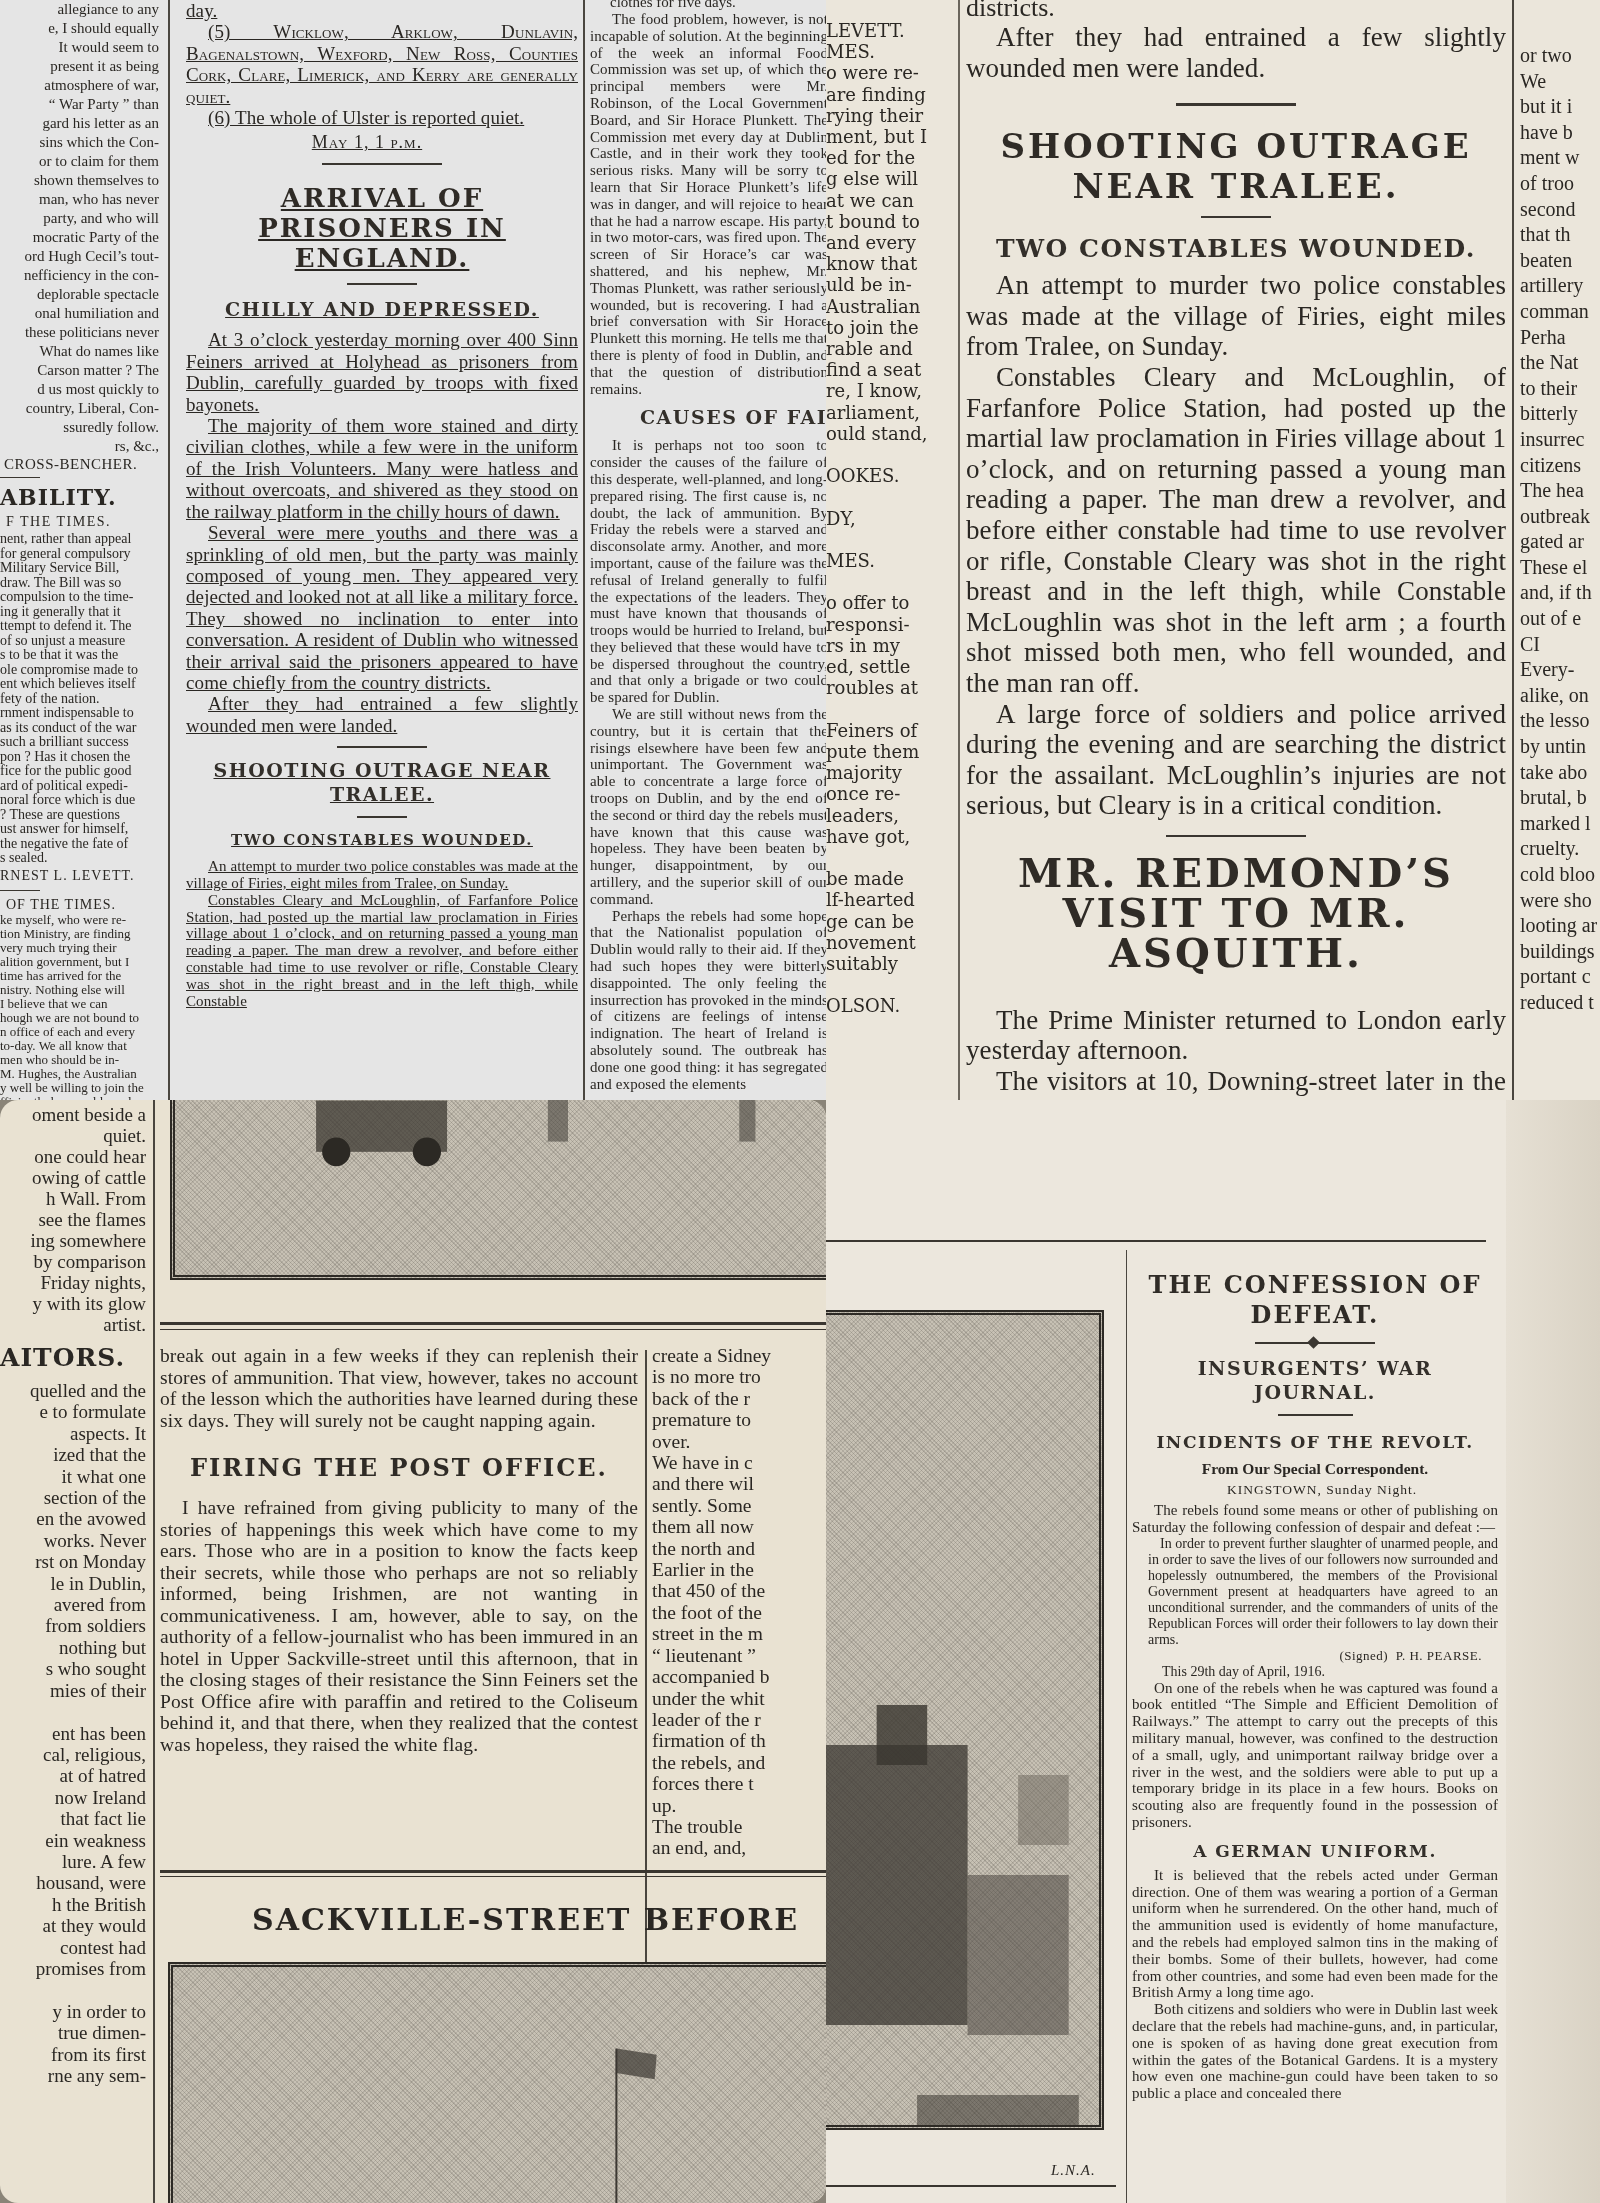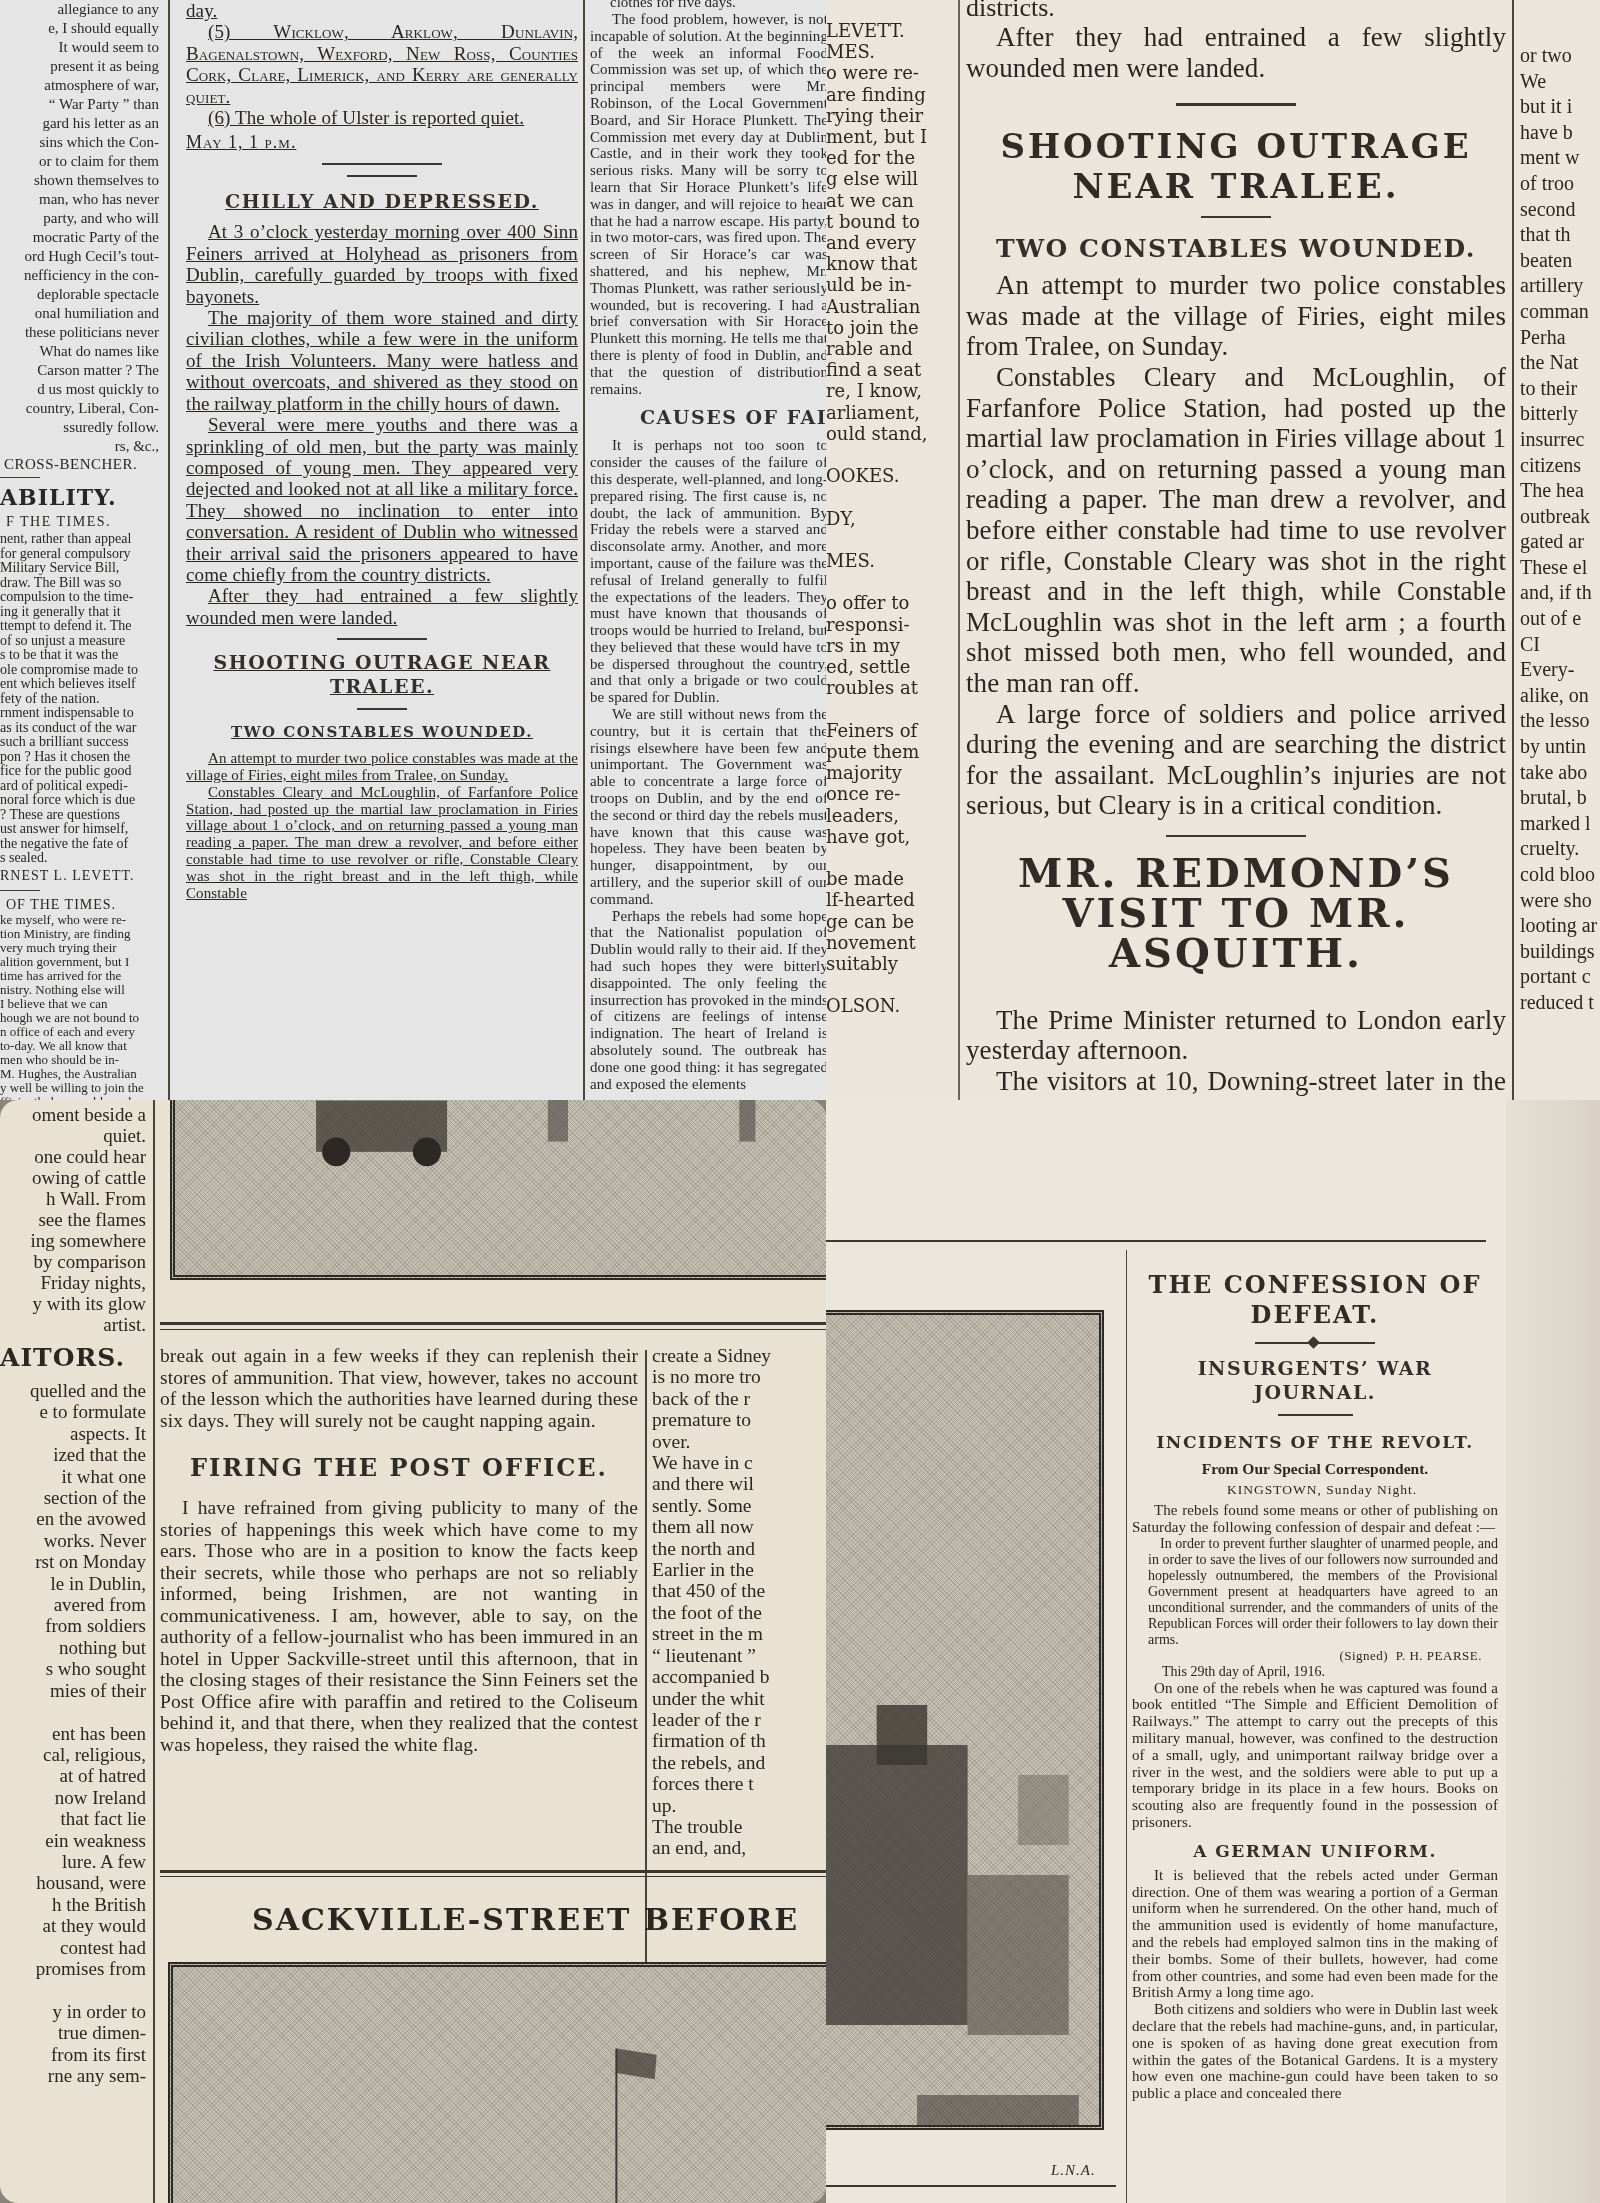--- a/index.html
+++ b/index.html
@@ -25,21 +25,21 @@
   .head2 { font-family: "DejaVu Serif", serif; font-weight: bold; text-align: center; letter-spacing: 1.5px; font-size: 19px; line-height: 24px; color: #332f2a; }
   .big .head1 { font-size: 34px; line-height: 40px; letter-spacing: 3px; }
   .big .head2 { font-size: 25px; line-height: 30px; }
   .small .head1 { font-size: 24px; line-height: 30px; }
   .small .head2 { font-size: 19px; line-height: 24px; }
 
   .sep { width: 120px; height: 2px; background: #3a3630; margin: 10px auto; }
   .sep-dia { position: relative; width: 120px; height: 2px; background: #3a3630; margin: 12px auto; }
   .sep-dia::after { content: ""; position: absolute; left: 54px; top: -4px; width: 9px; height: 9px; background: #3a3630; transform: rotate(45deg); }
 
-  .dateline { text-align: left; font-size: 18px; letter-spacing: 1px; padding-right: 30px; margin: 4px 0; }
+  .dateline { text-align: center; font-size: 18px; letter-spacing: 1px; padding-right: 30px; margin: 4px 0; }
   .sc { font-variant: small-caps; letter-spacing: 1px; }
   .sig { text-align: right; font-size: 17px; letter-spacing: 0.5px; padding-right: 4px; }
   .byline { text-align: center; font-weight: bold; font-size: 19px; margin: 4px 0; }
   .quote { font-size: 14px; line-height: 16px; text-align: justify; padding-left: 16px; text-indent: 12px; }
 
   .photo {
     position: absolute;
     border: 5px double #2d2a25;
     background:
       repeating-linear-gradient(45deg, rgba(60,55,48,.18) 0 1px, transparent 1px 3px),
@@ -132,20 +132,21 @@
 
   </div>
   <div class="rule-v" style="left:168px;top:0;height:1100px;"></div>
 
   <div class="col" style="left:186px;top:0;width:392px;height:1416px;text-decoration:underline;">
     <p class="body noind">day.</p>
     <p class="body sc">(5) Wicklow, Arklow, Dunlavin, Bagenalstown, Wexford, New Ross, Counties Cork, Clare, Limerick, and Kerry are generally quiet.</p>
     <p class="body">(6) The whole of Ulster is reported quiet.</p>
     <div class="dateline sc">May 1, 1 p.m.</div>
     <div class="sep"></div>
+    <div class="head1" style="margin:18px 8px 8px;">ARRIVAL OF PRISONERS IN ENGLAND.</div>
     <div class="sep" style="width:70px;"></div>
     <div class="head2" style="margin:12px 0 8px;">CHILLY AND DEPRESSED.</div>
     <div id="tl-main-paras">
         <p class="body">At 3 o’clock yesterday morning over 400 Sinn Feiners arrived at Holyhead as prisoners from Dublin, carefully guarded by troops with fixed bayonets.</p>
         <p class="body">The majority of them wore stained and dirty civilian clothes, while a few were in the uniform of the Irish Volunteers. Many were hatless and without overcoats, and shivered as they stood on the railway platform in the chilly hours of dawn.</p>
         <p class="body">Several were mere youths and there was a sprinkling of old men, but the party was mainly composed of young men. They appeared very dejected and looked not at all like a military force. They showed no inclination to enter into conversation. A resident of Dublin who witnessed their arrival said the prisoners appeared to have come chiefly from the country districts.</p>
         <p class="body">After they had entrained a few slightly wounded men were landed.</p>
       </div>
     <div class="sep" style="width:90px;"></div>
     <div class="head2" style="margin:10px 20px 8px;">SHOOTING OUTRAGE NEAR TRALEE.</div>

